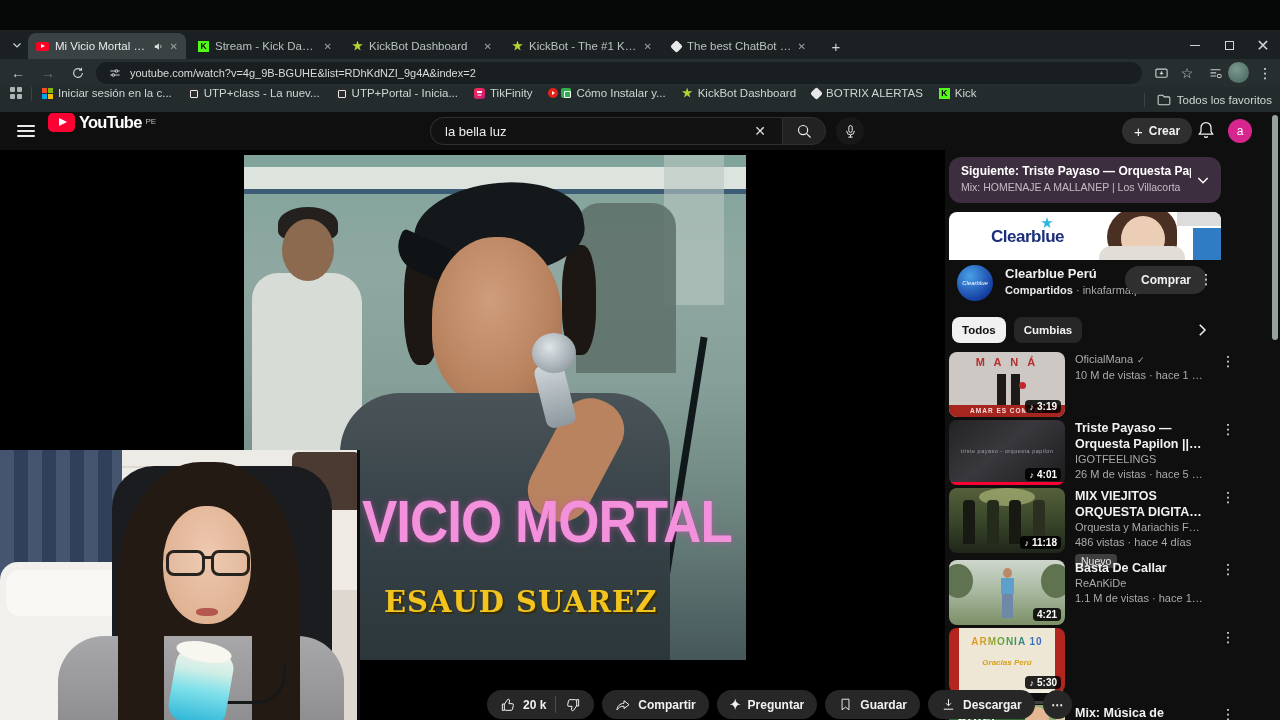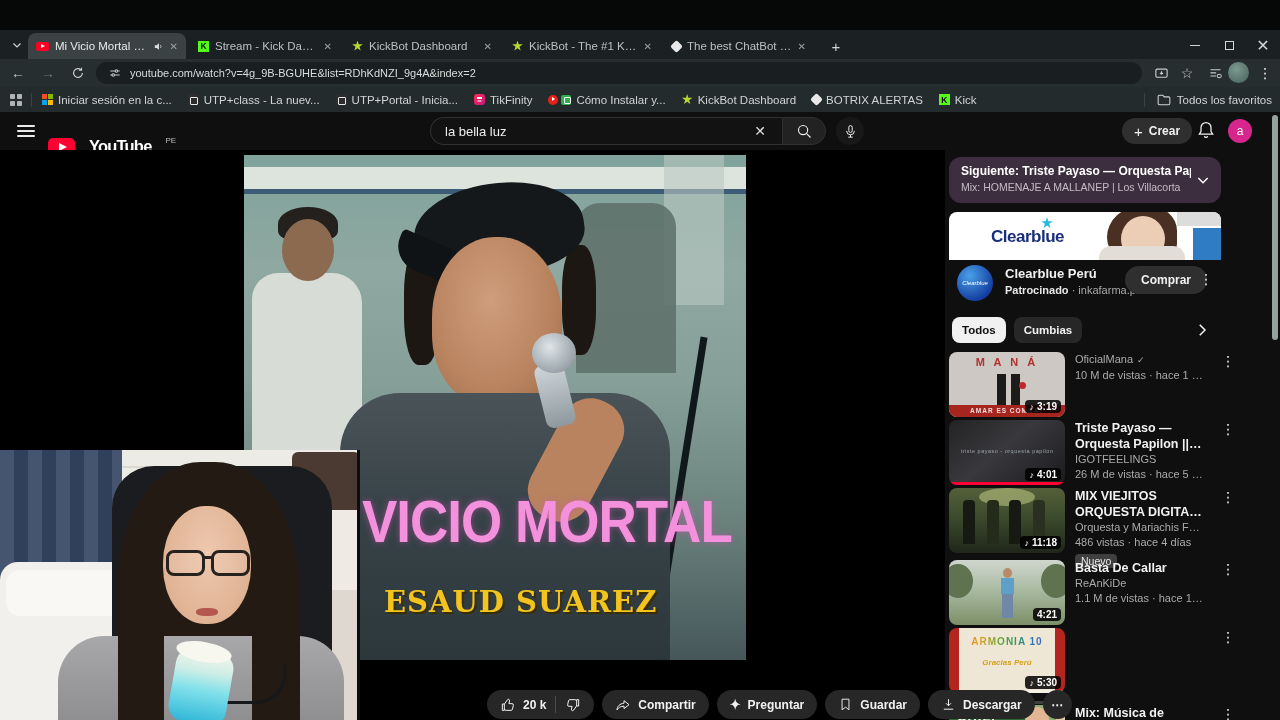--- a/index.html
+++ b/index.html
@@ -24,42 +24,42 @@
   .newtab{position:absolute;left:824px;top:6px;width:24px;height:20px;color:#cfd5d4;font-size:15px;display:flex;align-items:center;justify-content:center}
   .winctl{position:absolute;top:3px;width:34px;height:24px;display:flex;align-items:center;justify-content:center;color:#cfd5d4}
   .wc-min-bar{width:10px;height:1px;background:#cfd5d4}
   .wc-max-box{width:9px;height:9px;border:1px solid #cfd5d4}
   #toolbar{position:absolute;left:0;top:59px;width:1280px;height:28px;background:#272e30;display:flex;align-items:center}
   .nav-ic{width:24px;height:24px;display:flex;align-items:center;justify-content:center;font-size:14px;color:#c8cecd}
   .nav-ic.dim{color:#6b7473}
   #urlpill{position:absolute;left:96px;top:3px;width:1046px;height:22px;border-radius:11px;background:#191f20;display:flex;align-items:center;gap:8px;padding:0 12px}
   #urltext{font-size:11px;color:#d8dcdb;white-space:nowrap}
   .tb-right{position:absolute;display:flex;align-items:center;justify-content:center}
-  #bmbar{position:absolute;left:0;top:87px;width:1280px;height:25px;background:#242b2d;display:flex;align-items:center;font-size:11.5px;color:#cfd5d4}
+  #bmbar{position:absolute;left:0;top:87px;width:1280px;height:25px;background:#242b2d;display:flex;align-items:flex-start;font-size:11.5px;color:#cfd5d4}
   .bm-grid{width:12px;height:12px;display:grid;grid-template-columns:5px 5px;grid-template-rows:5px 5px;gap:2px;margin:0 9px 0 10px}
   .bm-grid i{background:#aeb5b4;border-radius:1px}
   .bm-sep{width:1px;height:14px;background:#3a4244;margin-right:10px}
   .bm-item{display:flex;align-items:center;gap:5px;margin-right:16px;white-space:nowrap}
   .ms-logo{width:11px;height:11px;display:grid;grid-template-columns:5px 5px;grid-template-rows:5px 5px;gap:1px}
   .utp-ic{width:11px;height:11px;background:#2d2d2d;border-radius:2px;position:relative}
   .utp-ic::after{content:"";position:absolute;left:2.5px;top:2.5px;width:6px;height:6px;border:1px solid #e8e8e8;border-radius:1px}
   .tik-ic{width:11px;height:11px;border-radius:3px;background:linear-gradient(135deg,#ff2d55,#c2187d);position:relative}
   .tik-ic::after{content:"";position:absolute;left:3px;top:3px;width:5px;height:2px;background:#fff;box-shadow:0 3px 0 -0.5px #fff}
   .red-dot{width:10px;height:10px;border-radius:50%;background:#e62117;position:relative}
   .red-dot::after{content:"";position:absolute;left:3.6px;top:2.6px;border-left:3.4px solid #fff;border-top:2.2px solid transparent;border-bottom:2.2px solid transparent}
   .green-sq{width:10px;height:10px;border-radius:2px;background:#2faf4e;position:relative;margin-left:-2px}
   .green-sq::after{content:"";position:absolute;left:2.5px;top:2.5px;width:5px;height:5px;border:1px solid #fff;border-radius:1px}
   .bm-right{position:absolute;right:8px;top:0;height:25px;display:flex;align-items:center;gap:6px}
   .bm-rsep{width:1px;height:14px;background:#3a4244;margin-right:6px}
 
   
   #ytheader{position:absolute;left:0;top:112px;width:1280px;height:38px;background:#0f0f0f}
   .burger{position:absolute;left:17px;top:13px;width:18px;height:12px;display:flex;flex-direction:column;justify-content:space-between}
   .burger i{height:1.6px;background:#eaeaea;border-radius:1px}
-  .ytlogo{position:absolute;left:48px;top:25px;display:flex;align-items:flex-start;gap:14px}
+  .ytlogo{position:absolute;left:48px;top:0;display:flex;align-items:center;gap:4px}
   .ytlogo .play{width:27px;height:19px;background:#f03;border-radius:5px;position:relative;margin-top:1px}
   .ytlogo .play::after{content:"";position:absolute;left:10.5px;top:5px;border-left:8px solid #fff;border-top:4.5px solid transparent;border-bottom:4.5px solid transparent}
   .ytlogo .wordmark{color:#fff;font-size:16.5px;font-weight:bold;letter-spacing:-0.8px}
   .ytlogo .country{color:#bdbdbd;font-size:8px;margin-top:-1px}
   #searchwrap{position:absolute;left:430px;top:5px;display:flex;align-items:center}
   #searchbox{width:352px;height:28px;background:#121212;border:1px solid #303030;border-right:none;border-radius:14px 0 0 14px;display:flex;align-items:center;padding:0 10px 0 14px}
   #searchbox input{flex:1;background:transparent;border:none;outline:none;color:#eee;font-size:13px;font-family:"Liberation Sans",sans-serif}
   .search-clear{color:#ddd;font-size:14px;padding:0 6px}
   #searchbtn{width:44px;height:28px;background:#222222;border:1px solid #303030;border-radius:0 14px 14px 0;display:flex;align-items:center;justify-content:center}
   #micbtn{width:28px;height:28px;border-radius:50%;background:#181818;margin-left:10px;display:flex;align-items:center;justify-content:center}
@@ -475,21 +475,21 @@
       <span class="adw-gray"></span>
       <span class="adw-blue"></span>
       <span class="adw-hair"></span>
       <span class="adw-face"></span>
       <span class="adw-shirt"></span>
     </div>
 
     <div id="adrow">
       <div class="adavatar">Clearblue</div>
       <div class="adname">Clearblue Perú</div>
-      <div class="admeta"><b>Patrocinado</b><span> · </span><span>inkafarma.pe</span></div>
+      <div class="admeta"><b>Compartidos</b><span> · </span><span>inkafarma.pe</span></div>
       <div id="adcta">Comprar</div>
       <div id="addots" class="vdots">⋮</div>
     </div>
 
     <div id="chiprow">
       <div class="chip sel">Todos</div>
       <div class="chip">Cumbias</div>
     </div>
     <svg id="chipchev" width="18" height="22" viewBox="0 0 24 24">
         <polyline points="9,5 16,12 9,19" fill="none" stroke="#f1f1f1" stroke-width="2"></polyline>

